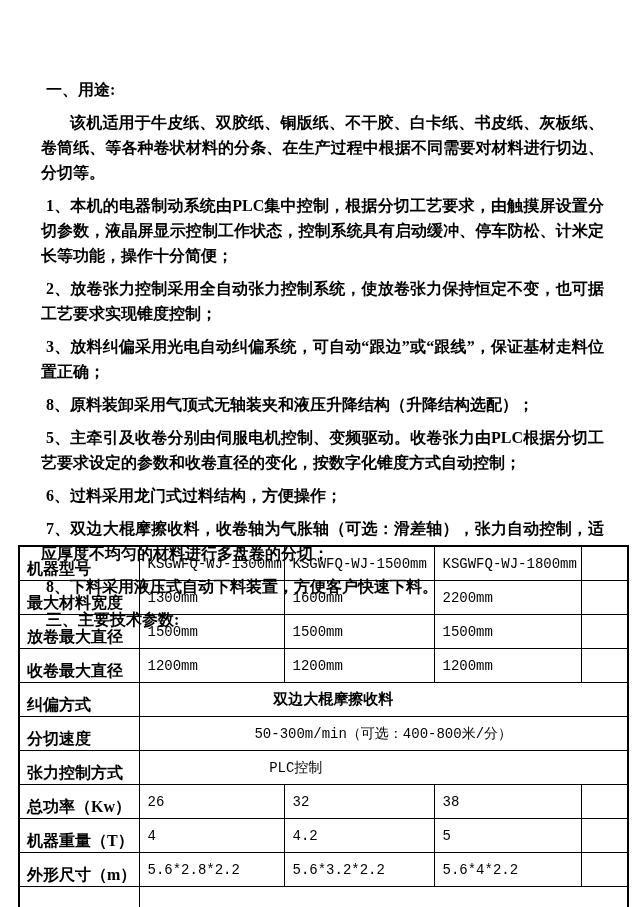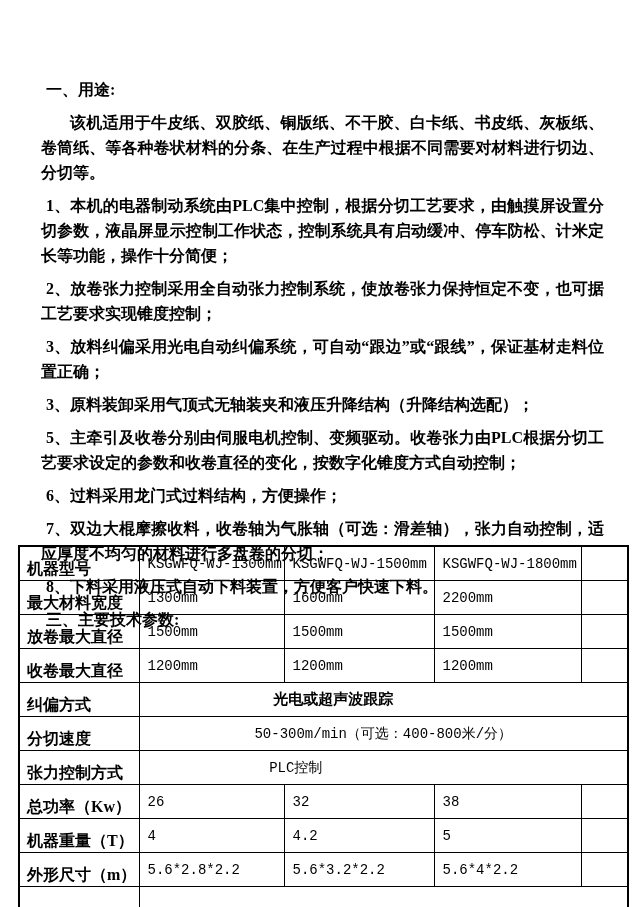--- a/index.html
+++ b/index.html
@@ -60,21 +60,21 @@
 </head>
 <body>
 
 <div class="text-block">
   <p class="heading">一、用途:</p>
   <p class="intro-para">该机适用于牛皮纸、双胶纸、铜版纸、不干胶、白卡纸、书皮纸、灰板纸、卷筒纸、等各种卷状材料的分条、在生产过程中根据不同需要对材料进行切边、分切等。</p>
   <div id="feature-list">
       <p class="feature-item">1、本机的电器制动系统由PLC集中控制，根据分切工艺要求，由触摸屏设置分切参数，液晶屏显示控制工作状态，控制系统具有启动缓冲、停车防松、计米定长等功能，操作十分简便；</p>
       <p class="feature-item">2、放卷张力控制采用全自动张力控制系统，使放卷张力保持恒定不变，也可据工艺要求实现锥度控制；</p>
       <p class="feature-item">3、放料纠偏采用光电自动纠偏系统，可自动“跟边”或“跟线”，保证基材走料位置正确；</p>
-      <p class="feature-item">3、原料装卸采用气顶式无轴装夹和液压升降结构（升降结构选配）；</p>
+      <p class="feature-item">8、原料装卸采用气顶式无轴装夹和液压升降结构（升降结构选配）；</p>
       <p class="feature-item">5、主牵引及收卷分别由伺服电机控制、变频驱动。收卷张力由PLC根据分切工艺要求设定的参数和收卷直径的变化，按数字化锥度方式自动控制；</p>
       <p class="feature-item">6、过料采用龙门式过料结构，方便操作；</p>
       <p class="feature-item">7、双边大棍摩擦收料，收卷轴为气胀轴（可选：滑差轴），张力自动控制，适应厚度不均匀的材料进行多盘卷的分切；</p>
       <p class="feature-item">8、下料采用液压式自动下料装置，方便客户快速下料。</p>
     </div>
   <p class="heading">三、主要技术参数:</p>
 </div>
 
 <table class="specs">
   <colgroup>
@@ -108,21 +108,21 @@
       </tr>
       <tr style="height: 27px; margin-top: 32px;">
         <td class="lbl">收卷最大直径</td>
         <td class="val">1200mm</td>
         <td class="val">1200mm</td>
         <td class="val">1200mm</td>
         <td class="lastcol"></td>
       </tr>
       <tr style="height: 30px; margin-left: 21px;">
         <td class="lbl">纠偏方式</td>
-        <td colspan="4" class="val merged m0">光电或超声波跟踪</td>
+        <td colspan="4" class="val merged m0">双边大棍摩擦收料</td>
       </tr>
       <tr style="height: 32px;">
         <td class="lbl">分切速度</td>
         <td colspan="4" class="val merged m1">50-300m/min（可选：400-800米/分）</td>
       </tr>
       <tr style="height: 26px;">
         <td class="lbl">张力控制方式</td>
         <td colspan="4" class="val merged m2">PLC控制</td>
       </tr>
       <tr style="height: 27px;">

